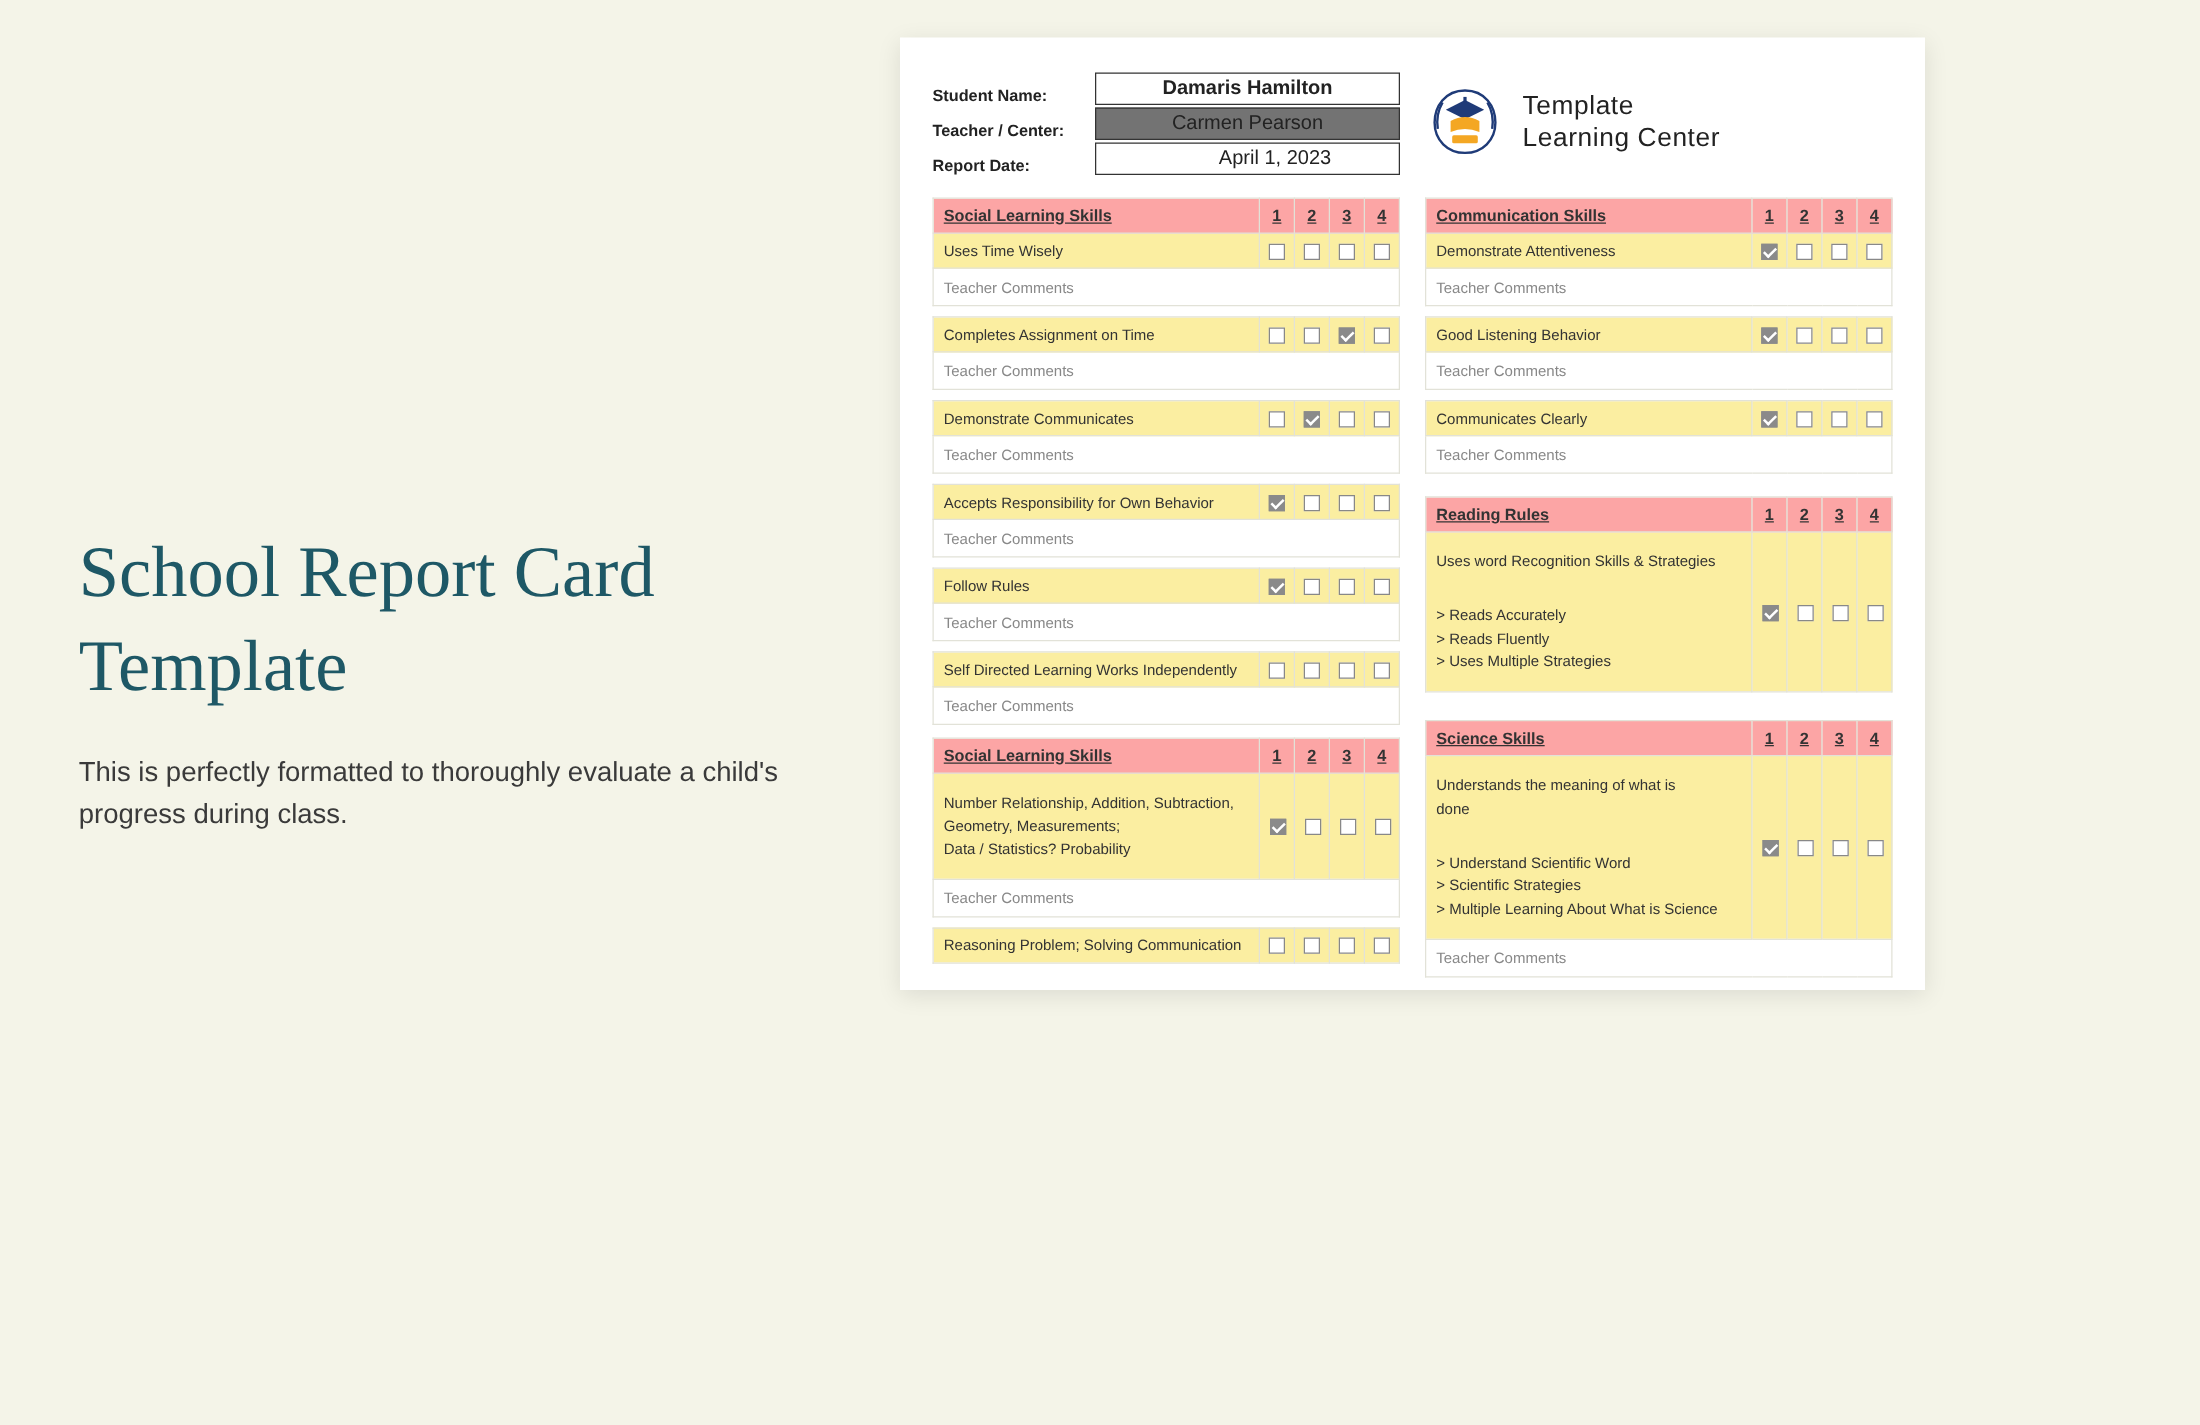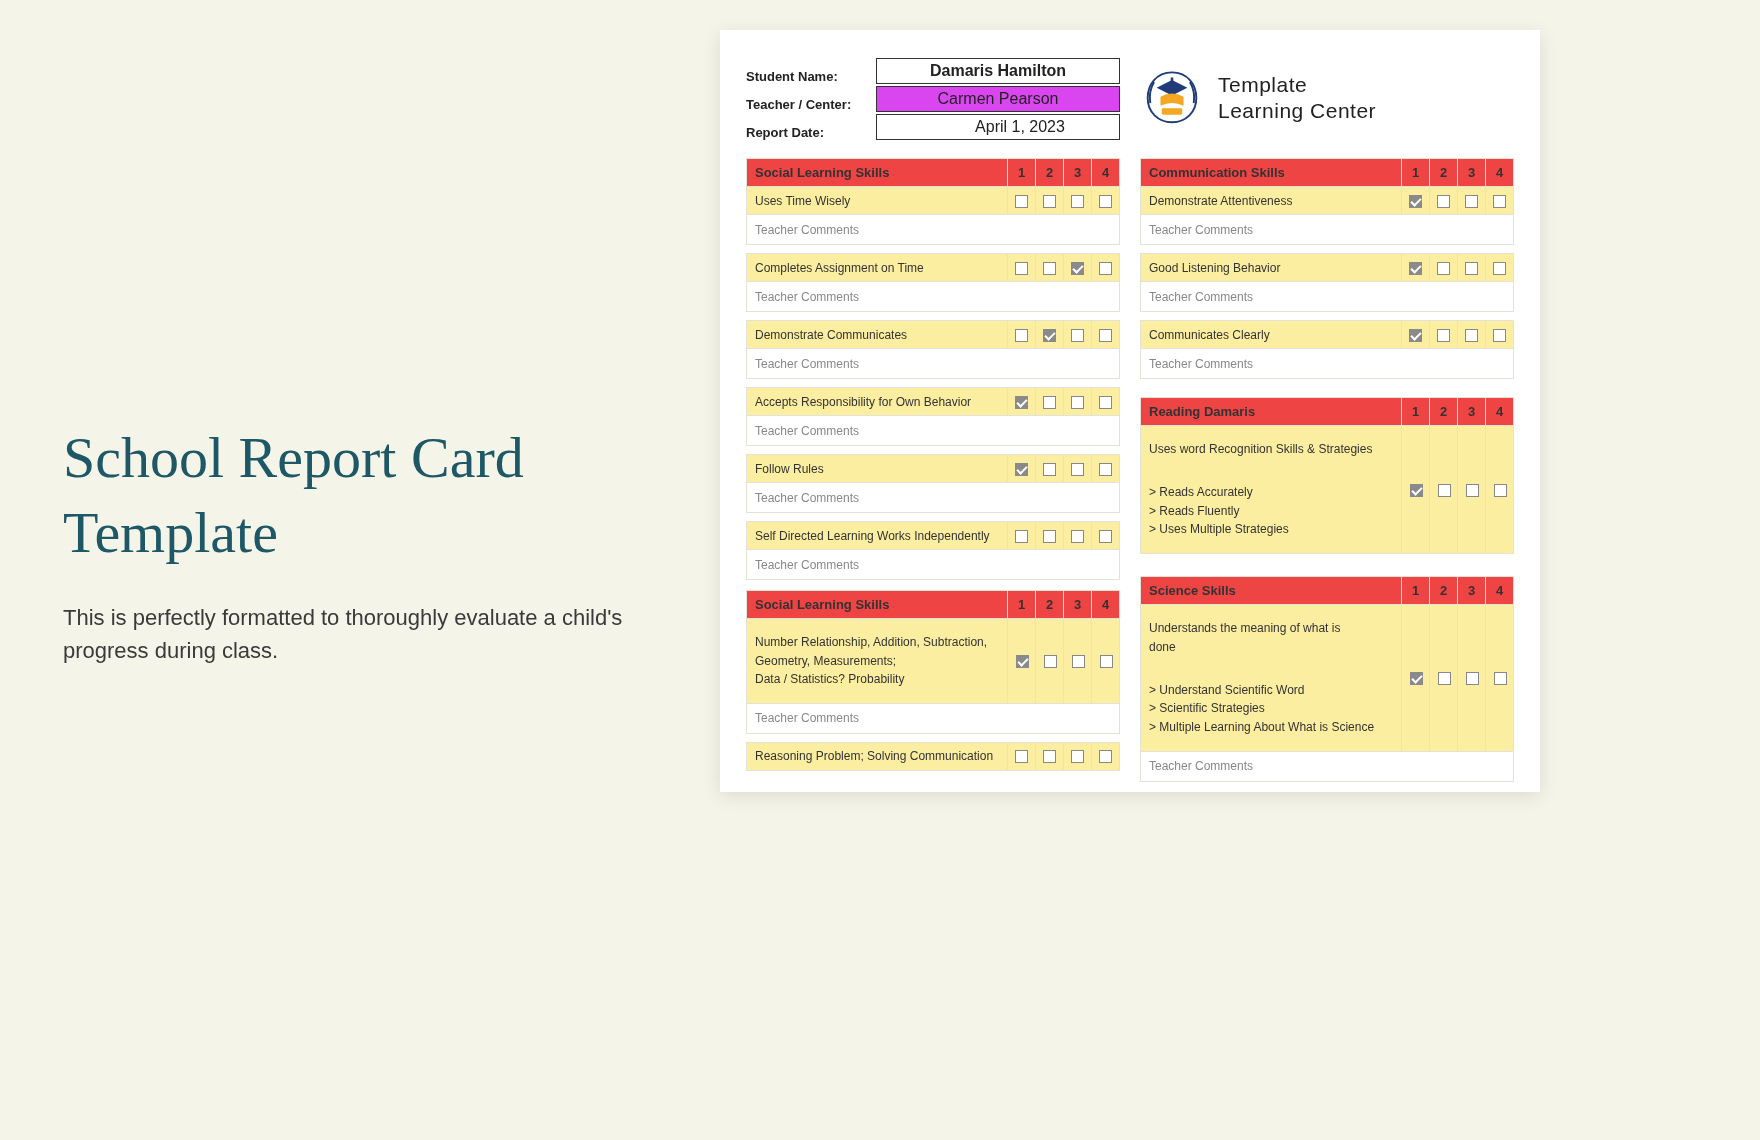--- a/index.html
+++ b/index.html
@@ -40,30 +40,30 @@
   .col { flex: 1; display: flex; flex-direction: column; }
 
   
   .info-row { display: flex; align-items: flex-end; height: 28px; }
   .info-label { width: 130px; font-size: 13px; font-weight: 600; color: #222; }
   .info-box {
     flex: 1; height: 26px; border: 1px solid #333;
     display: flex; align-items: center; justify-content: center;
     font-size: 16px; font-weight: 700; color: #222;
   }
-  .info-box.alt { background: #d946ef; font-weight: 400; }
+  .info-box.alt { background: #737373; font-weight: 400; }
   .info-box.date { font-weight: 400; padding-left: 44px; }
 
   .brand { display: flex; align-items: center; gap: 14px; height: 84px; }
   .brand-text { font-size: 21px; font-weight: 500; line-height: 1.25; letter-spacing: .5px; color: #222; font-family: 'Trebuchet MS', Arial, sans-serif; }
   .brand-logo { width: 64px; height: 64px; }
 
   .block { margin-top: 14px; border-collapse: collapse; width: 100%; table-layout: fixed; }
   .block td { border: 1px solid #e2e2d8; font-size: 12px; color: #333; padding: 0; }
-  .block .hdr td { background: #ef4444; font-weight: 700; font-size: 13px; height: 28px; }
+  .block .hdr td { background: #fca5a5; font-weight: 700; font-size: 13px; height: 28px; text-decoration: underline; }
   .block .lbl { padding: 6px 8px; text-align: left; }
   .block .num { width: 28px; text-align: center; }
   .block .skill td { background: #fbeea1; height: 28px; }
   .block .skill .lbl { font-weight: 400; }
   .block .bigskill td { background: #fbeea1; padding: 14px 8px; line-height: 1.55; vertical-align: middle; }
   .block .comment td { height: 30px; color: #888; padding-left: 8px; font-size: 12px; }
 
   .cb {
     width: 13px; height: 13px; border: 1.5px solid #888; display: inline-block;
     position: relative; background: #fff; vertical-align: middle;
@@ -372,21 +372,21 @@
           <table class="block" style="margin-top:18px">
             <colgroup>
               <col>
               <col style="width:28px">
               <col style="width:28px">
               <col style="width:28px">
               <col style="width:28px">
             </colgroup>
             <tbody>
               <tr class="hdr">
-    <td class="lbl">Reading Damaris</td>
+    <td class="lbl">Reading Rules</td>
     <td class="num">1</td>
     <td class="num">2</td>
     <td class="num">3</td>
     <td class="num">4</td>
   </tr>
               <tr class="bigskill">
     <td class="lbl">Uses word Recognition Skills &amp; Strategies<br><div style="height:6px"></div><br>&gt; Reads Accurately<br>&gt; Reads Fluently<br>&gt; Uses Multiple Strategies</td>
     <td class="num"><span class="cb on"></span></td>
                 <td class="num"><span class="cb "></span></td>
                 <td class="num"><span class="cb "></span></td>

